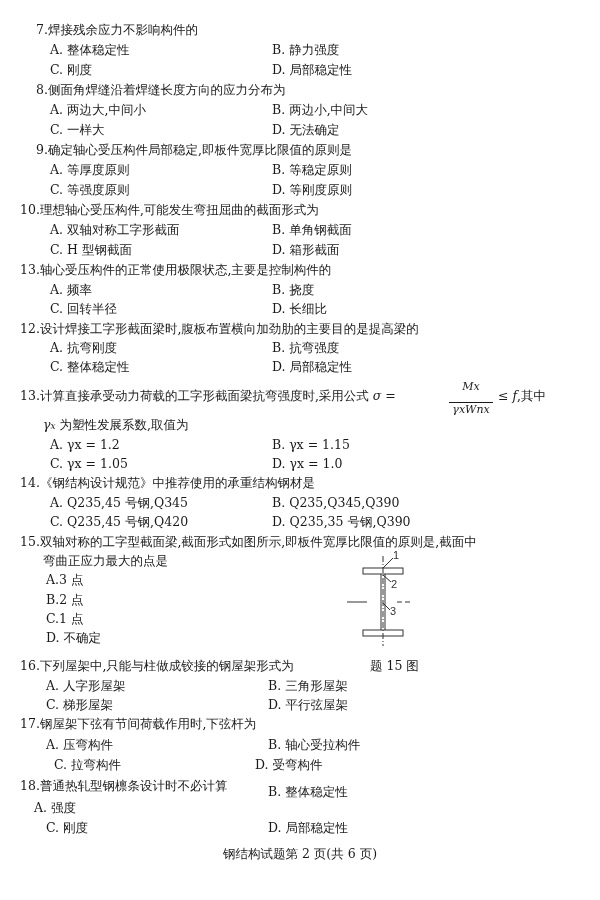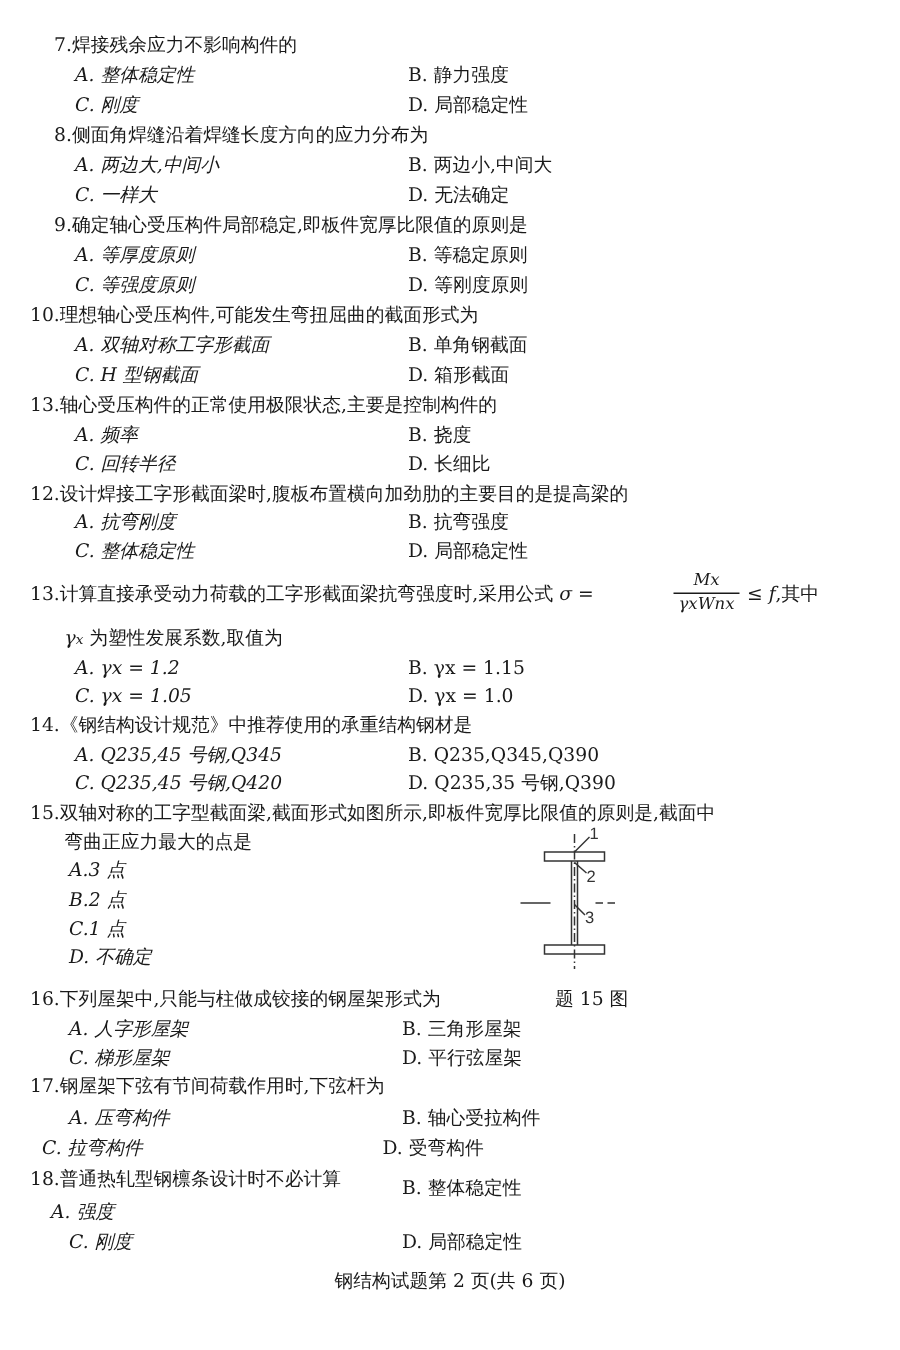--- a/index.html
+++ b/index.html
@@ -1,26 +1,26 @@
 <!DOCTYPE html>
 <html><head>
 <meta charset="utf-8">
 <style>
   html, body { margin:0; padding:0; background:#ffffff; }
   body { width:600px; height:900px; position:relative; overflow:hidden;
          font-family:"DejaVu Serif","Liberation Serif",serif; color:#1a1a1a; font-size:12.5px; }
   .ln { position:absolute; white-space:nowrap; line-height:16px; }
   .q { left:36px; }
   .q2 { left:20px; }
-  .optA { left:50px;font-style:italic; }
+  .optA { left:50px; }
   .optB { left:272px; }
   .sub { font-size:9px; }
   .it { font-style:italic; }
   .frac { position:absolute; left:449px; top:380px; width:44px; text-align:center; font-style:italic; font-size:11px; line-height:14px; }
-  .frac .num { border-bottom:1px solid #1a1a1a; padding-bottom:1px; }
+  .frac .num { border-bottom:1px solid #1a1a1a; padding-bottom:8px; }
   .fig { position:absolute; left:345px; top:548px; }
   .footer { position:absolute; left:0; width:600px; text-align:center; top:846px; }
 </style>
 </head>
 <body>
 
 <div class="ln q" style="top:22px"><span>7.</span><span>焊接残余应力不影响构件的</span></div>
 <div class="ln optA" style="top:42px">A. 整体稳定性</div>
 <div class="ln optB" style="top:42px">B. 静力强度</div>
 <div class="ln optA" style="top:62px">C. 刚度</div>
@@ -102,21 +102,21 @@
 <div class="ln q2" style="top:658px"><span>16.</span><span>下列屋架中,只能与柱做成铰接的钢屋架形式为</span></div>
 <div class="ln" style="left:370px; top:658px">题 15 图</div>
 <div class="ln optA" style="left:46px; top:678px">A. 人字形屋架</div>
 <div class="ln optB" style="left:268px; top:678px">B. 三角形屋架</div>
 <div class="ln optA" style="left:46px; top:697px">C. 梯形屋架</div>
 <div class="ln optB" style="left:268px; top:697px">D. 平行弦屋架</div>
 
 <div class="ln q2" style="top:716px"><span>17.</span><span>钢屋架下弦有节间荷载作用时,下弦杆为</span></div>
 <div class="ln optA" style="left:46px; top:737px">A. 压弯构件</div>
 <div class="ln optB" style="left:268px; top:737px">B. 轴心受拉构件</div>
-<div class="ln optA" style="left:28px; top:757px">C. 拉弯构件</div>
+<div class="ln optA" style="left:54px; top:757px">C. 拉弯构件</div>
 <div class="ln optB" style="left:255px; top:757px">D. 受弯构件</div>
 
 <div class="ln q2" style="top:778px"><span>18.</span><span>普通热轧型钢檩条设计时不必计算</span></div>
 <div class="ln optA" style="left:34px; top:800px">A. 强度</div>
 <div class="ln optB" style="left:268px; top:784px">B. 整体稳定性</div>
 <div class="ln optA" style="left:46px; top:820px">C. 刚度</div>
 <div class="ln optB" style="left:268px; top:820px">D. 局部稳定性</div>
 
 <div class="footer">钢结构试题第 2 页(共 6 页)</div>
 

